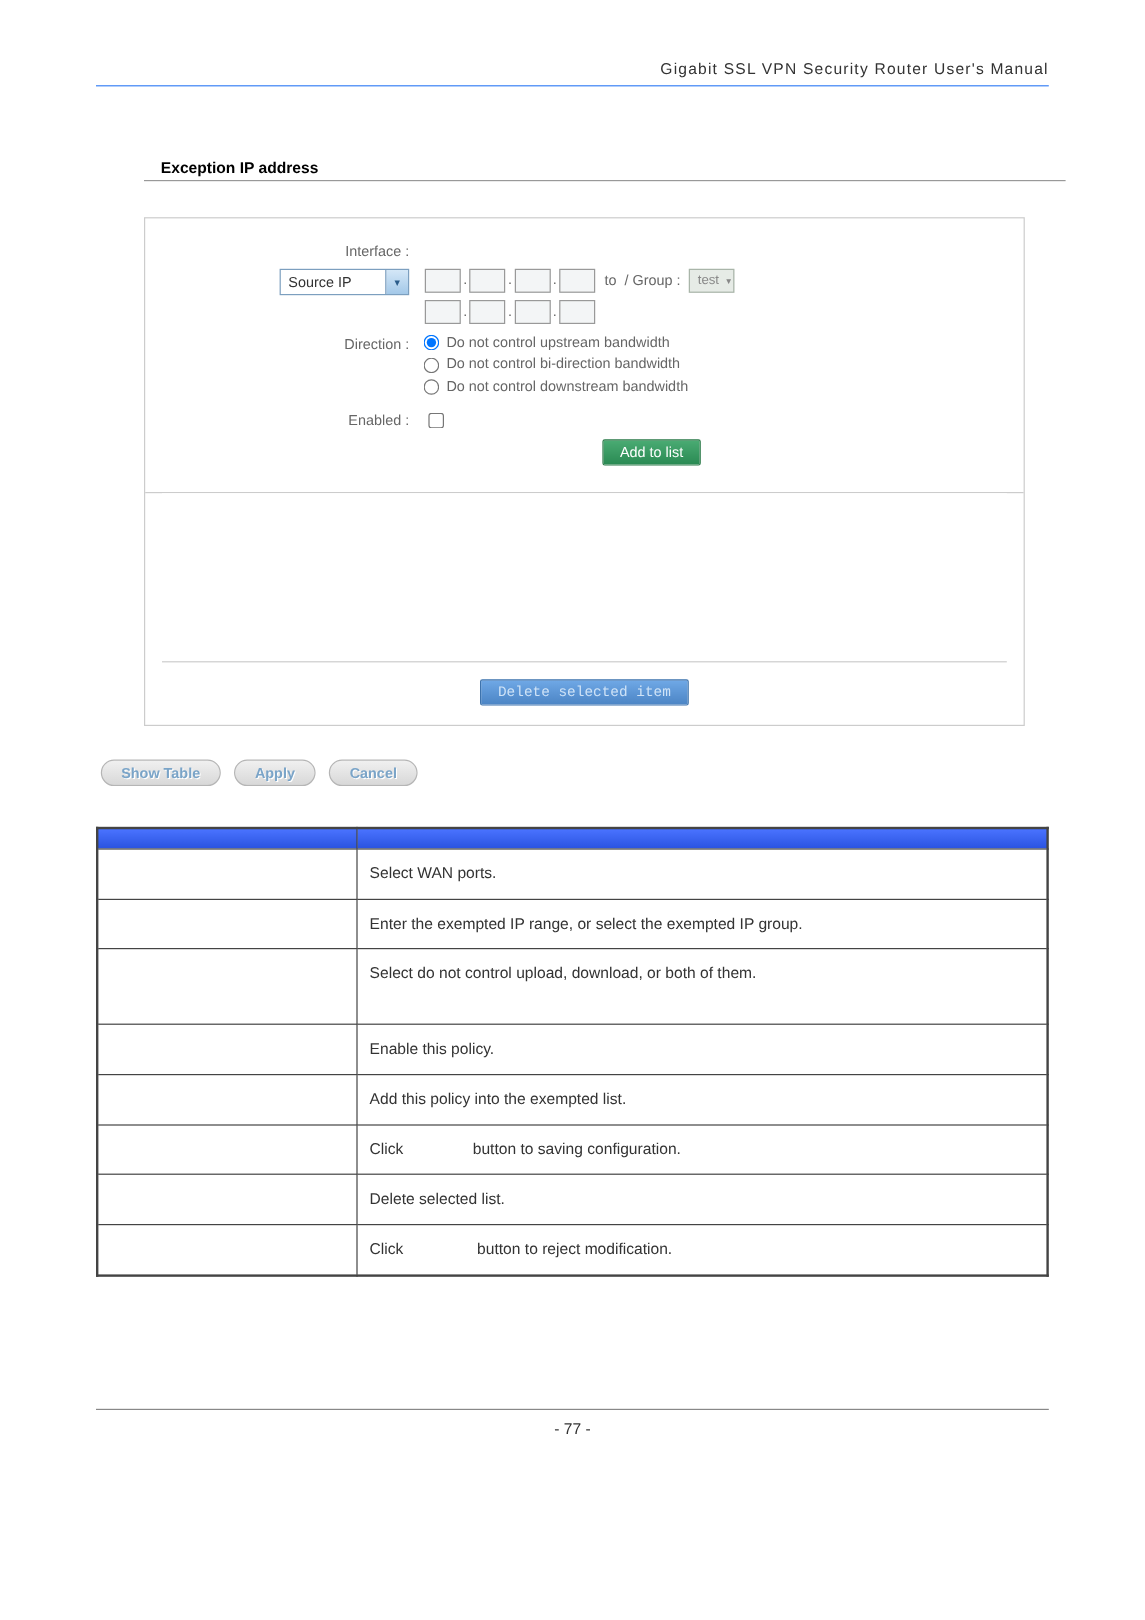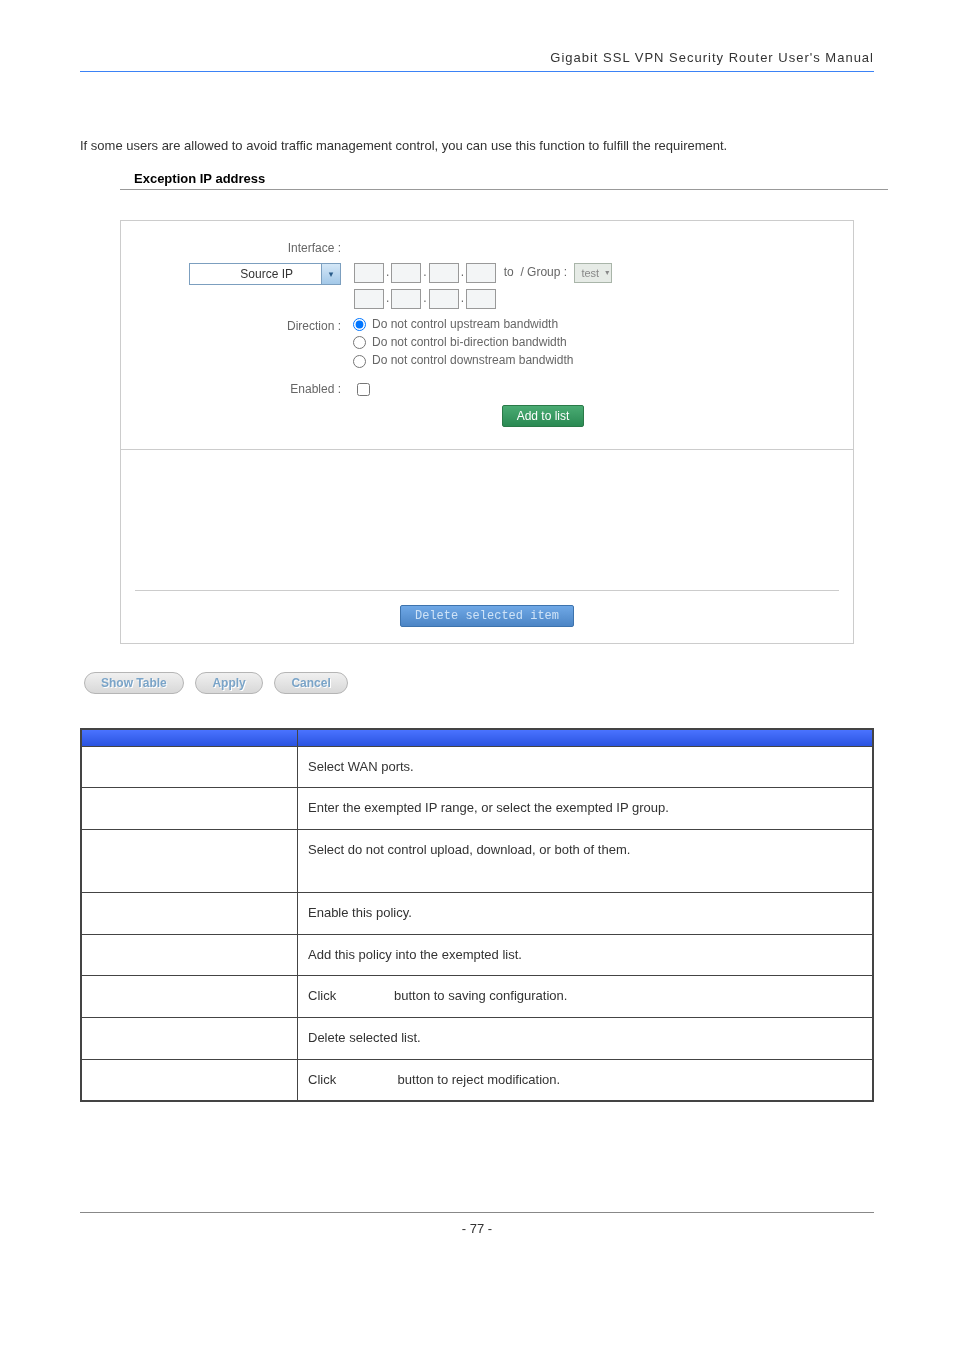--- a/index.html
+++ b/index.html
@@ -82,21 +82,20 @@
   }
   .dot { display:inline-block; padding: 0 1px; color:#666; }
   .select-box {
     display: inline-flex;
     align-items: center;
     border: 1px solid #7c9fbf;
     height: 20px;
     font-size: 12px;
     background: #fff;
     vertical-align: middle;
-    padding-left: 44px;
   }
   .select-box .sel-label {
     padding: 0 28px 0 6px;
     color: #333;
   }
   .select-box .sel-arrow {
     width: 18px;
     height: 100%;
     background: linear-gradient(#d4e7f7, #a3c8e8);
     border-left: 1px solid #7c9fbf;
@@ -206,21 +205,20 @@
     font-size: 13px;
   }
 </style>
 </head>
 <body>
 
 <div class="page">
 
   <div class="header-bar">Gigabit  SSL  VPN  Security  Router  User's  Manual</div>
 
-  <div class="intro">If some users are allowed to avoid traffic management control, you can use this function to fulfill the requirement.</div>
 
   <div class="section-title">Exception IP address</div>
 
   <div class="form-area">
     <div class="form-top">
 
       <div class="form-row">
         <div class="form-label">Interface :</div>
       </div>
 

